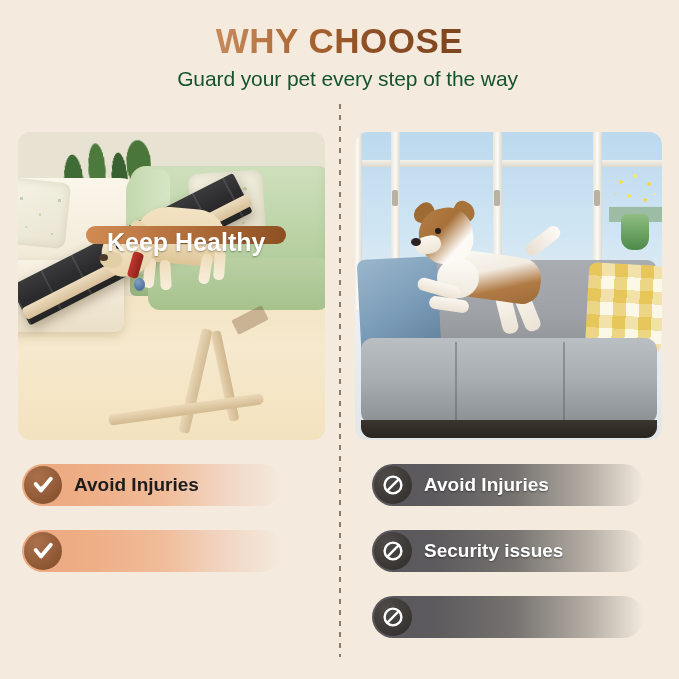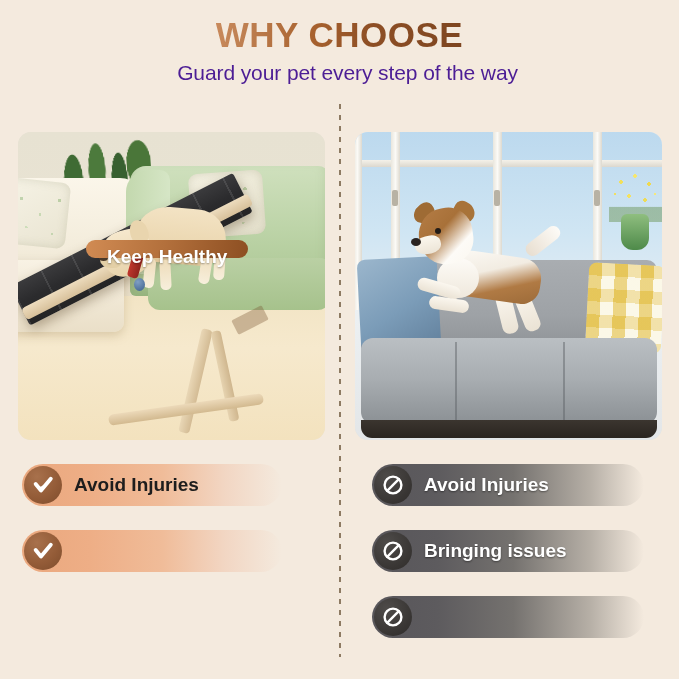--- a/index.html
+++ b/index.html
@@ -12,39 +12,39 @@
 
   body {
     background: #f4eade;
     font-family: "Liberation Sans", sans-serif;
     position: relative;
   }
 
   .page { position: relative; width: 679px; height: 679px; }
 
   
-  .header { text-align: center; padding-top: 16px; }
+  .header { text-align: center; padding-top: 22px; }
 
   .main-title {
     font-size: 35px;
     font-weight: bold;
     letter-spacing: 0.5px;
     line-height: 1.1;
     background: linear-gradient(100deg, #c98a5c 0%, #bd7e4f 14%, #a9632f 38%, #8e4f25 62%, #7d4520 100%);
     -webkit-background-clip: text;
     background-clip: text;
     color: transparent;
     -webkit-text-fill-color: transparent;
     text-shadow: none;
     display: inline-block;
   }
 
   .subtitle {
     font-size: 21px;
-    color: #4c1d95;
+    color: #14532d;
     margin-top: 6px;
     font-weight: normal;
     letter-spacing: -0.1px;
     margin-left: 16px;
   }
 
   
   .divider {
     position: absolute;
     left: 339px;
@@ -356,26 +356,26 @@
     border-radius: 7px;
   }
   .dog-jrt .leg.f1 { left: 22px; top: 82px; width: 44px; height: 13px; transform: rotate(16deg); }
   .dog-jrt .leg.f2 { left: 34px; top: 98px; width: 40px; height: 13px; transform: rotate(8deg); }
   .dog-jrt .leg.b1 { left: 104px; top: 92px; width: 16px; height: 42px; transform: rotate(-14deg); }
   .dog-jrt .leg.b2 { left: 124px; top: 88px; width: 16px; height: 44px; transform: rotate(-22deg); }
 
   
   .badge {
     position: absolute;
-    top: 108px;
+    top: 94px;
     height: 18px;
     line-height: 33px;
     padding: 0 21px;
     border-radius: 17px;
-    font-size: 19px;
+    font-size: 25px;
     font-weight: bold;
     color: #ffffff;
     white-space: nowrap;
     text-shadow: 0 1px 2px rgba(0,0,0,.35);
     z-index: 5;
   }
   .badge.left {
     left: 68px;
     background: linear-gradient(100deg, #d18b53 0%, #b3703c 48%, #8d4f22 100%);
   }
@@ -570,21 +570,21 @@
       </div>
 
       <div class="frow">
         <div class="fbar"></div>
         <div class="ficon ban">
           <svg width="24" height="24" viewBox="0 0 24 24" aria-hidden="true">
             <circle cx="12" cy="12" r="8.4" fill="none" stroke="#ffffff" stroke-width="2.4"></circle>
             <line x1="6.2" y1="17.8" x2="17.8" y2="6.2" stroke="#ffffff" stroke-width="2.4" stroke-linecap="round"></line>
           </svg>
         </div>
-        <div class="flabel">Bringing issues</div>
+        <div class="flabel">Security issues</div>
       </div>
 
       <div class="frow">
         <div class="fbar"></div>
         <div class="ficon ban">
           <svg width="24" height="24" viewBox="0 0 24 24" aria-hidden="true">
             <circle cx="12" cy="12" r="8.4" fill="none" stroke="#ffffff" stroke-width="2.4"></circle>
             <line x1="6.2" y1="17.8" x2="17.8" y2="6.2" stroke="#ffffff" stroke-width="2.4" stroke-linecap="round"></line>
           </svg>
         </div>

